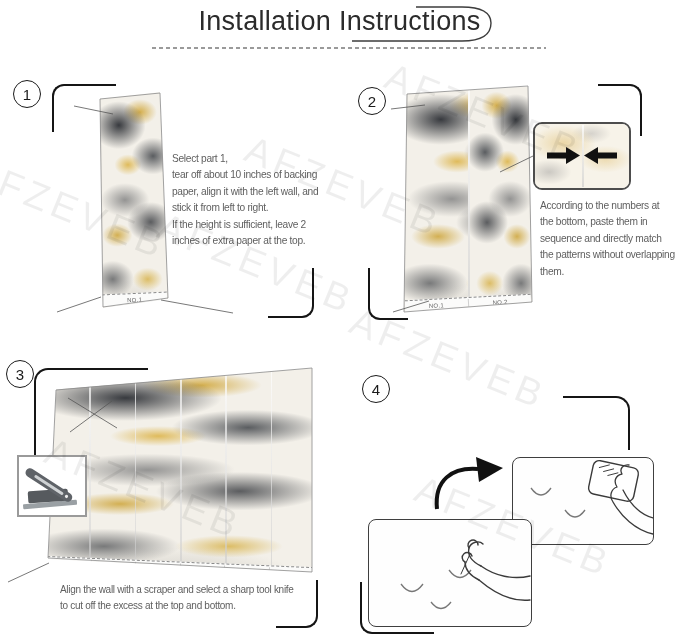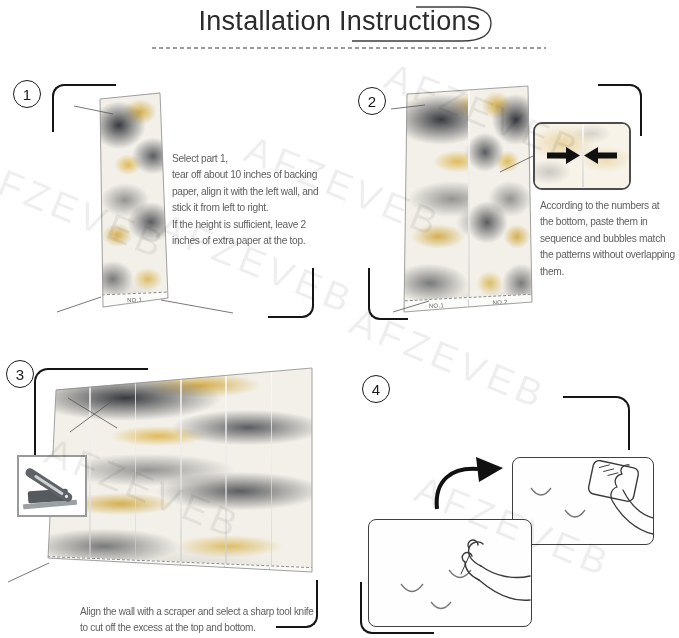--- a/index.html
+++ b/index.html
@@ -214,19 +214,19 @@
   </svg>
 
   <div class="txt" style="left:172px;top:151px;">Select part 1,
 tear off about 10 inches of backing
 paper, align it with the left wall, and
 stick it from left to right.
 If the height is sufficient, leave 2
 inches of extra paper at the top.</div>
   <div class="txt" style="left:540px;top:198px;">According to the numbers at
 the bottom, paste them in
-sequence and bubbles match
+sequence and directly match
 the patterns without overlapping
 them.</div>
-  <div class="txt" style="left:60px;top:604px;font-size:10px;margin-left:20px;">Align the wall with a scraper and select a sharp tool knife
+  <div class="txt" style="left:60px;top:582px;font-size:10px;">Align the wall with a scraper and select a sharp tool knife
 to cut off the excess at the top and bottom.</div>
 
 </div>
 
 </body></html>

